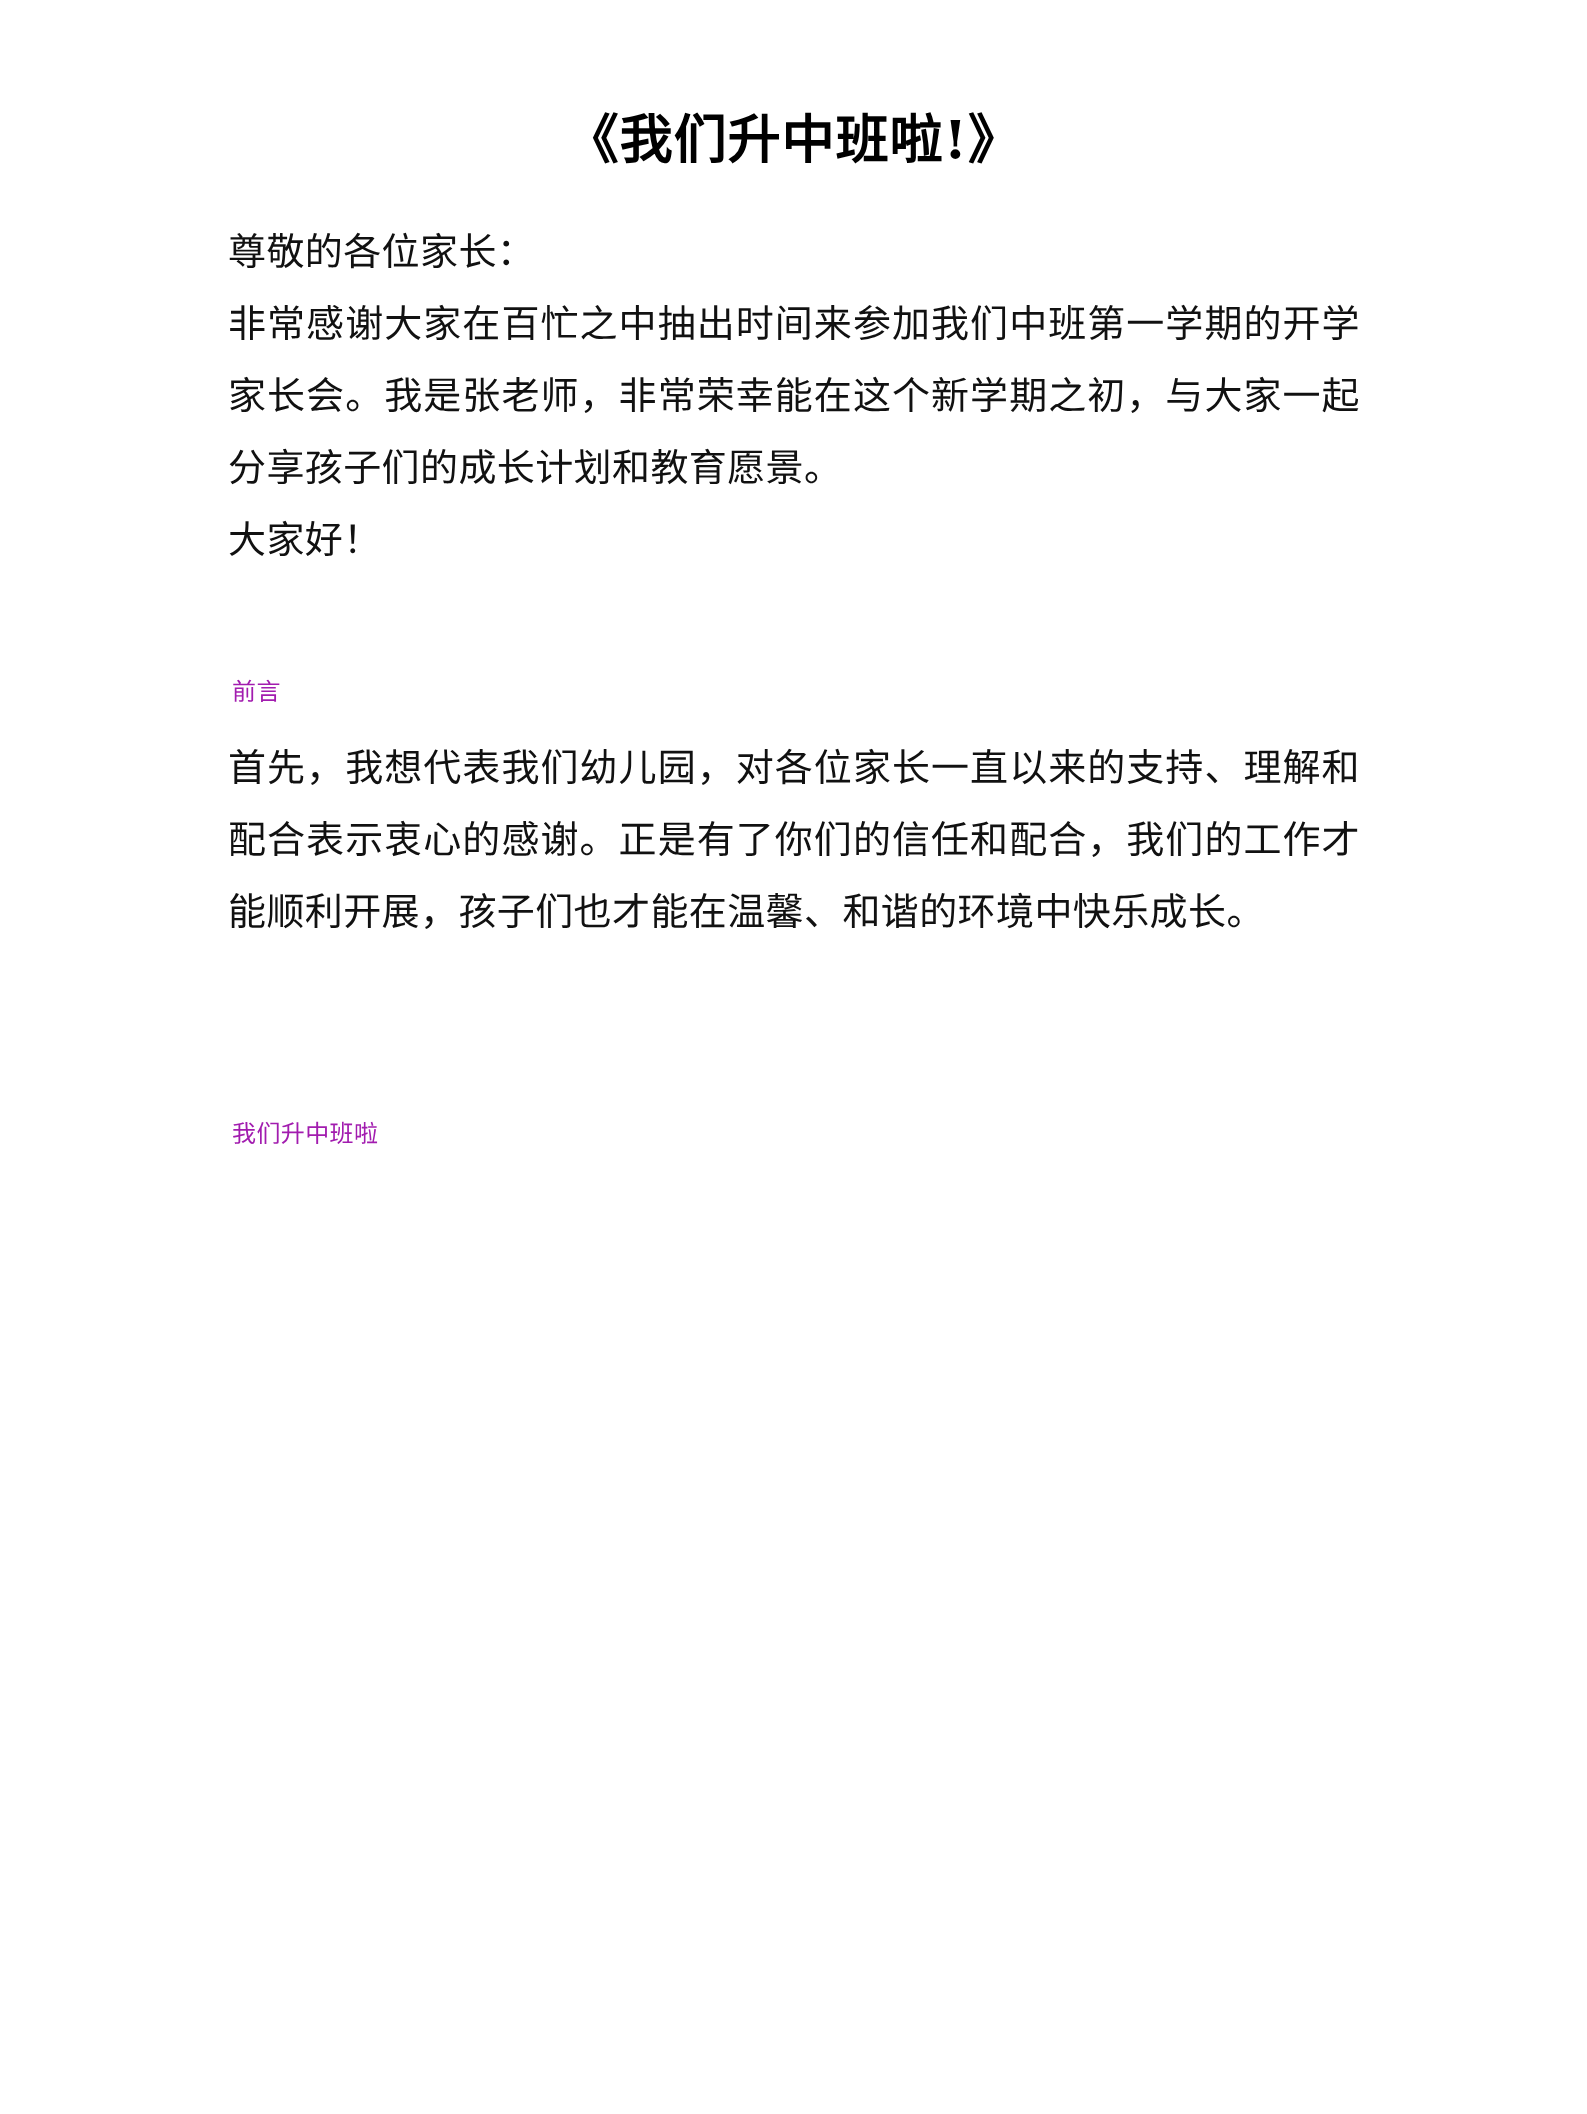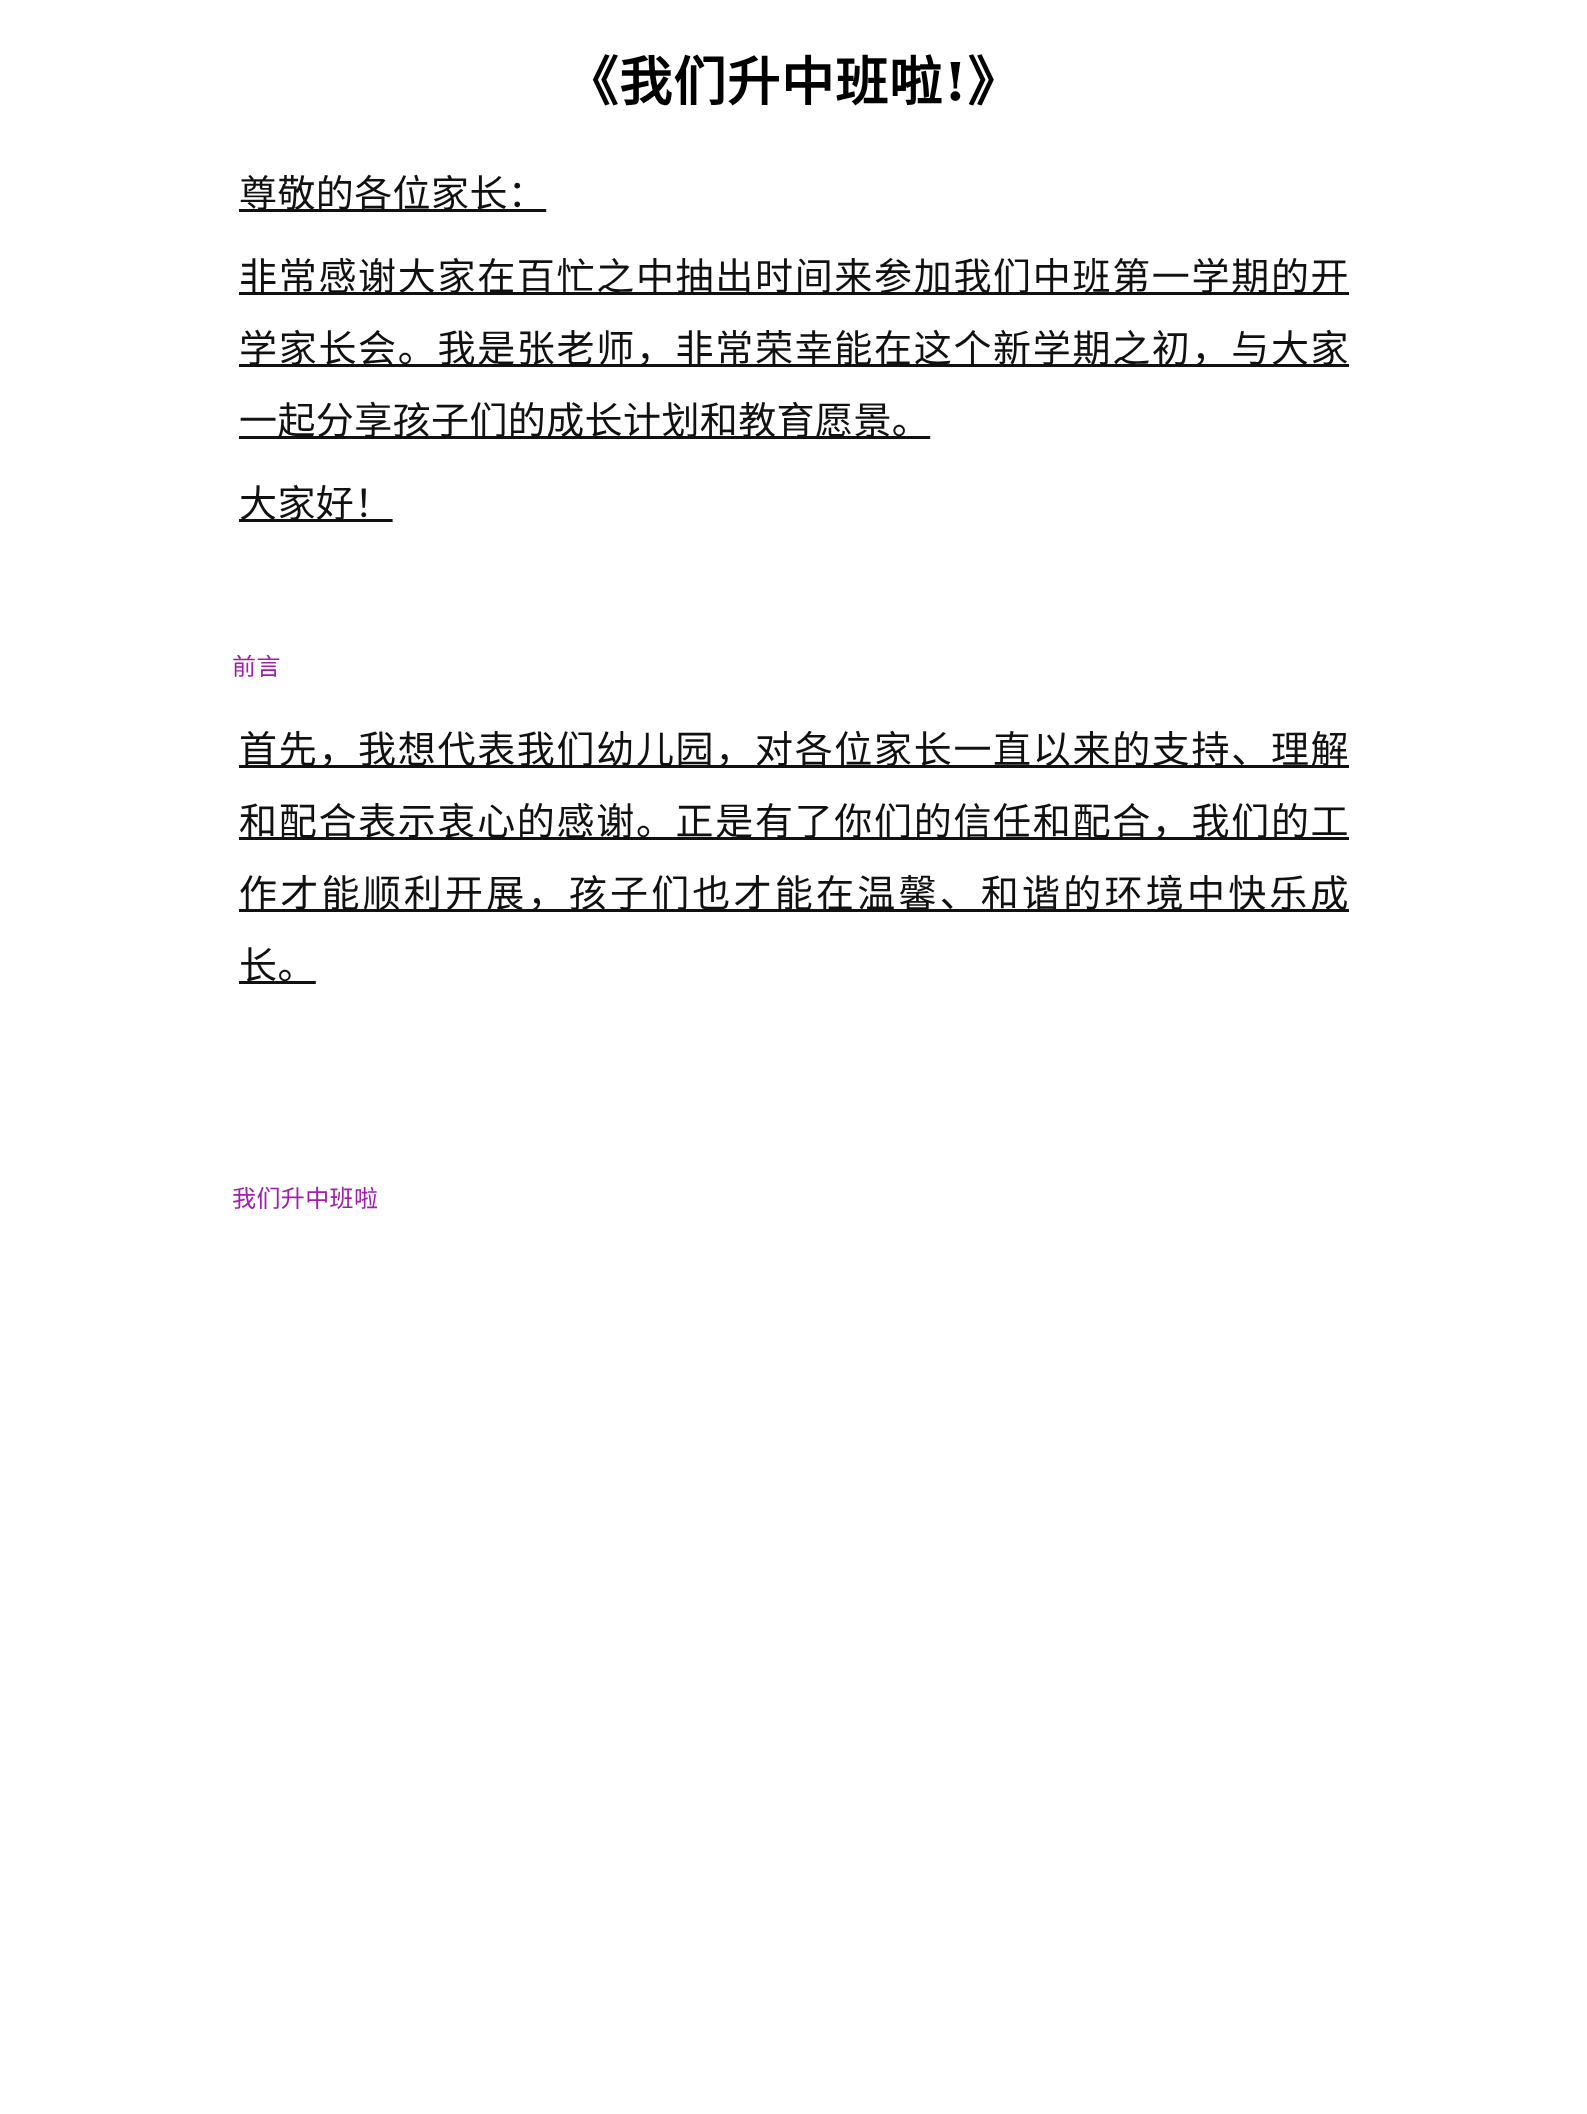--- a/index.html
+++ b/index.html
@@ -28,33 +28,32 @@
     width: 1132px;
   }
   .doc-title {
     font-family: "DejaVu Serif", "Liberation Serif", serif;
     font-weight: bold;
     font-size: 53px;
     line-height: 1.25;
     text-align: center;
     letter-spacing: 1px;
     margin: 0;
-    padding-top: 48px;
+    padding-top: 106px;
     color: #000000;
   }
   .para {
     font-size: 38px;
     line-height: 72px;
-    margin: 11px;
+    margin: 0;
     text-align: justify;
     text-justify: inter-ideograph;
     letter-spacing: 0.4px;
     color: #111111;
     word-break: break-all;
-    text-decoration: underline;
   }
   .lead {
     margin-top: 30px;
   }
   .heading {
     font-size: 24px;
     line-height: 72px;
     margin: 4px;
     font-weight: normal;
     color: #a21caf;

